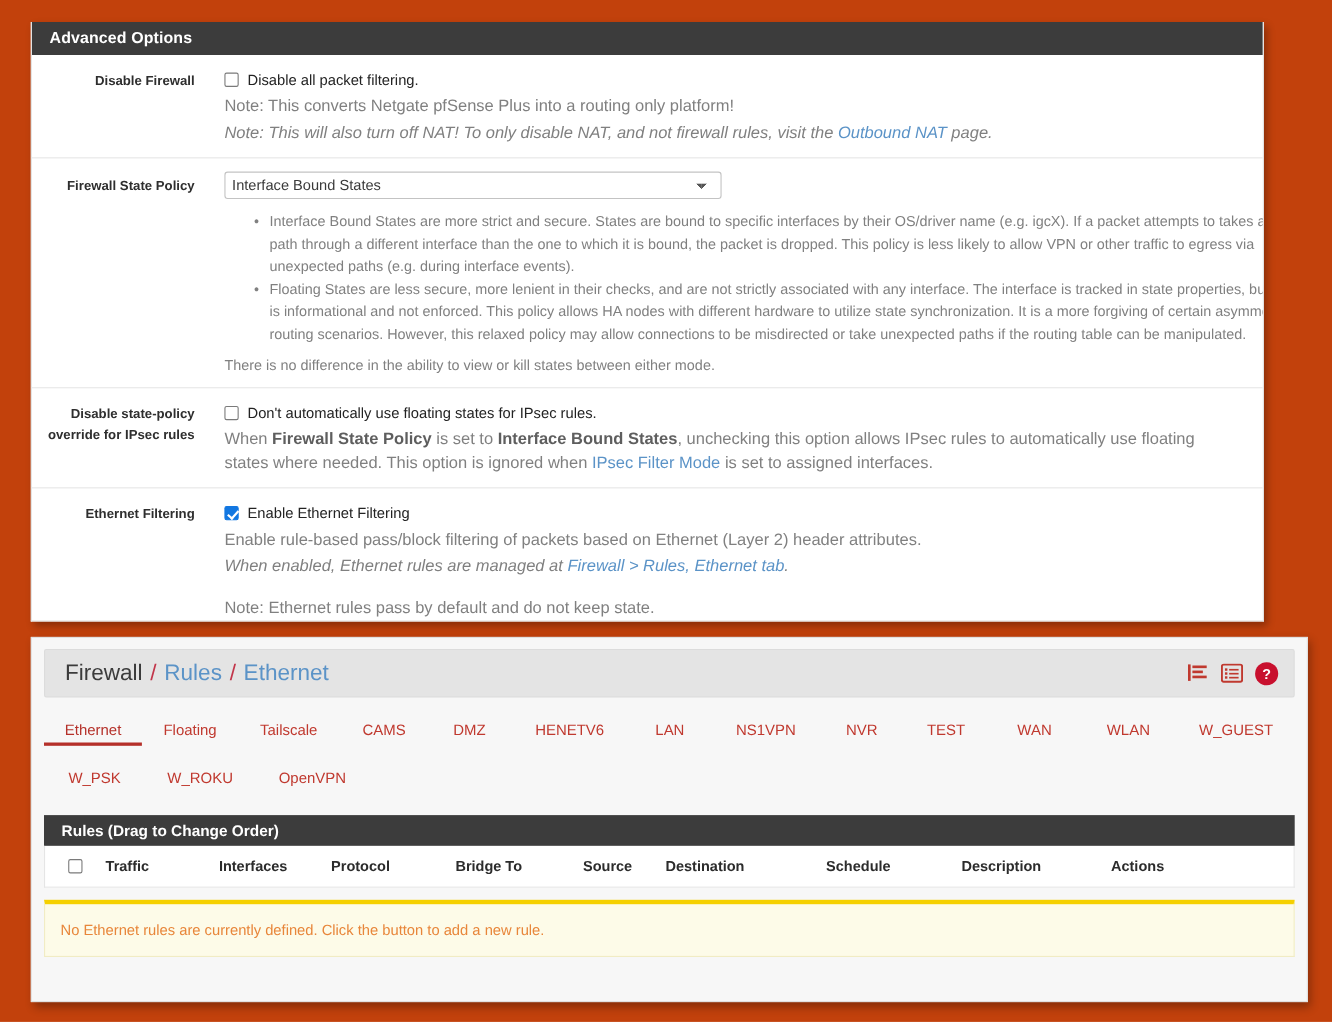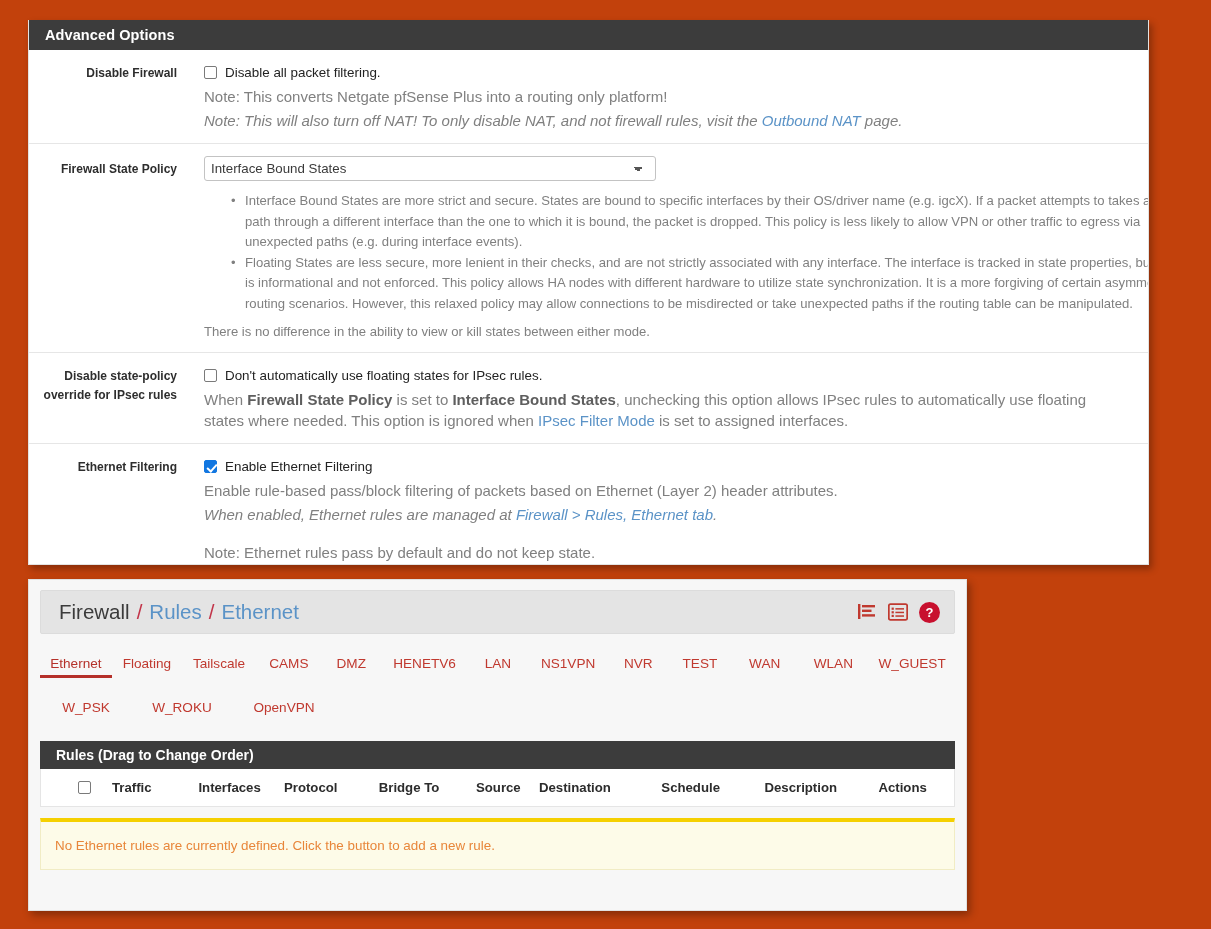--- a/index.html
+++ b/index.html
@@ -129,21 +129,21 @@
     font-size: 13px;
   }
   .bl-wrap { white-space: normal; width: 930px; }
   ul.blist li .bl-wrap { display: block; }
   .after-list { margin-top: 8px; font-size: 13.1px; color: #808080; line-height: 20px; }
 
   
   .fw-card {
     position: absolute;
     left: 28px; top: 579px;
-    width: 939px; height: 332px;
+    width: 1161px; height: 332px;
     background: #f7f7f7;
     border: 1px solid #e0e0e0;
     box-shadow: 3px 4px 8px rgba(0,0,0,.32);
     overflow: hidden;
   }
   .crumb-bar {
     margin: 10px 11px 0 11px;
     height: 44px;
     background: #e4e4e4;
     border: 1px solid #dcdcdc;
@@ -202,21 +202,21 @@
     display: flex; align-items: center;
     padding-left: 16px;
   }
   .rules-table {
     margin: 0 11px;
     background: #fff;
     border: 1px solid #e5e5e5;
     border-top: none;
     height: 38px;
     display: flex; align-items: center;
-    padding: 0 2px 0 16px;
+    padding: 0 2px 0 0;
   }
   .th {
     font-size: 13.2px;
     font-weight: bold;
     color: #2c2c2c;
     padding-left: 2px;
   }
   .th.cb { width: 53px; flex: 0 0 53px; display: flex; justify-content: center; }
   .hdr-cbox {
     width: 13px; height: 13px;

